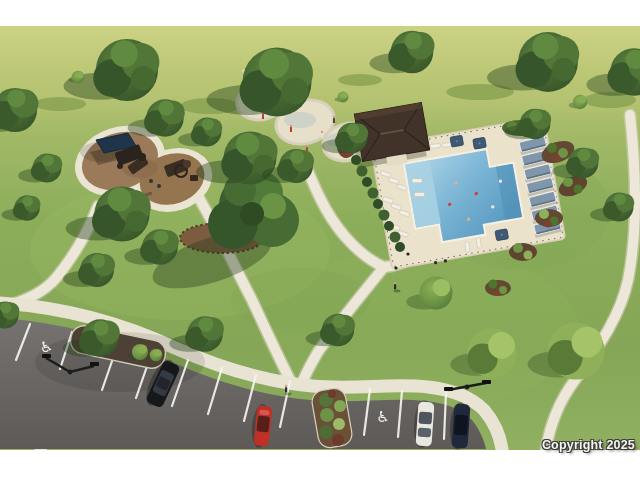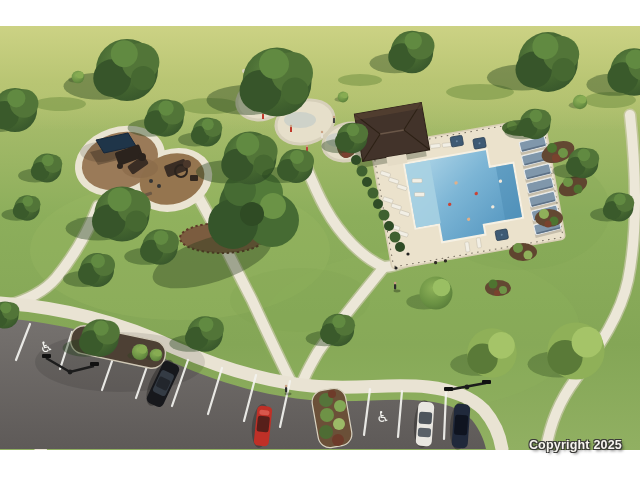--- a/index.html
+++ b/index.html
@@ -1,19 +1,19 @@
 <!DOCTYPE html>
 <html><head>
 <meta charset="utf-8">
 <style>
   html,body{margin:0;padding:0;background:#fff;}
   #stage{position:relative;width:640px;height:480px;overflow:hidden;background:#fff;
          font-family:"Liberation Sans",sans-serif;}
   #scene-svg{position:absolute;left:0;top:0;}
-  .watermark{position:absolute;right:18px;bottom:28px;z-index:5;
+  .watermark{position:absolute;right:5px;bottom:28px;z-index:5;
     color:#f7f5ef;font-weight:bold;font-size:12.5px;line-height:14px;letter-spacing:.2px;
     text-shadow:1px 1px 0 #3a3a38,-1px 1px 0 #3a3a38,1px -1px 0 #3a3a38,-1px -1px 0 #3a3a38,2px 2px 3px rgba(0,0,0,.55);}
 </style>
 </head>
 <body>
 
 <div id="stage">
 <svg id="scene-svg" width="640" height="480" viewBox="0 0 640 480">
   <defs>
     <linearGradient id="gGrass" x1="0" y1="0" x2="0" y2="1">

